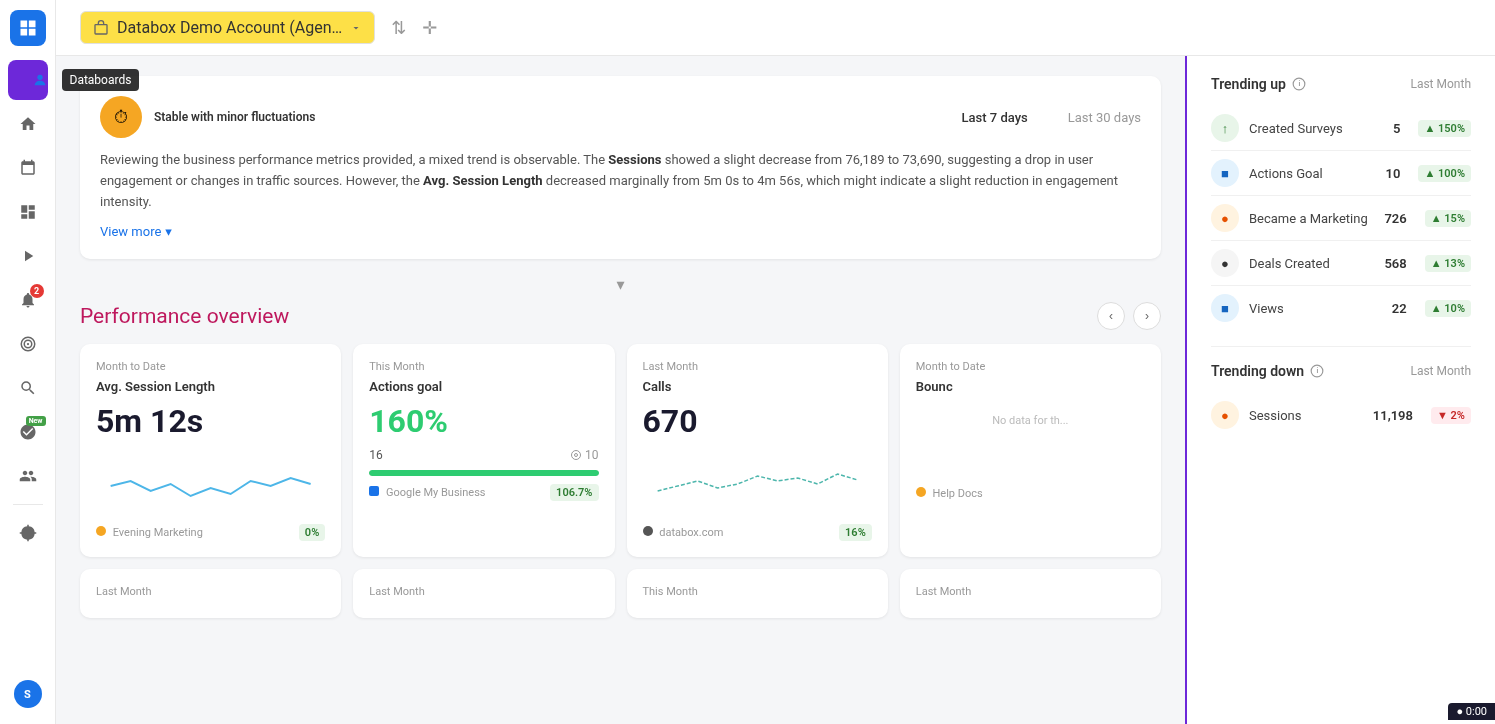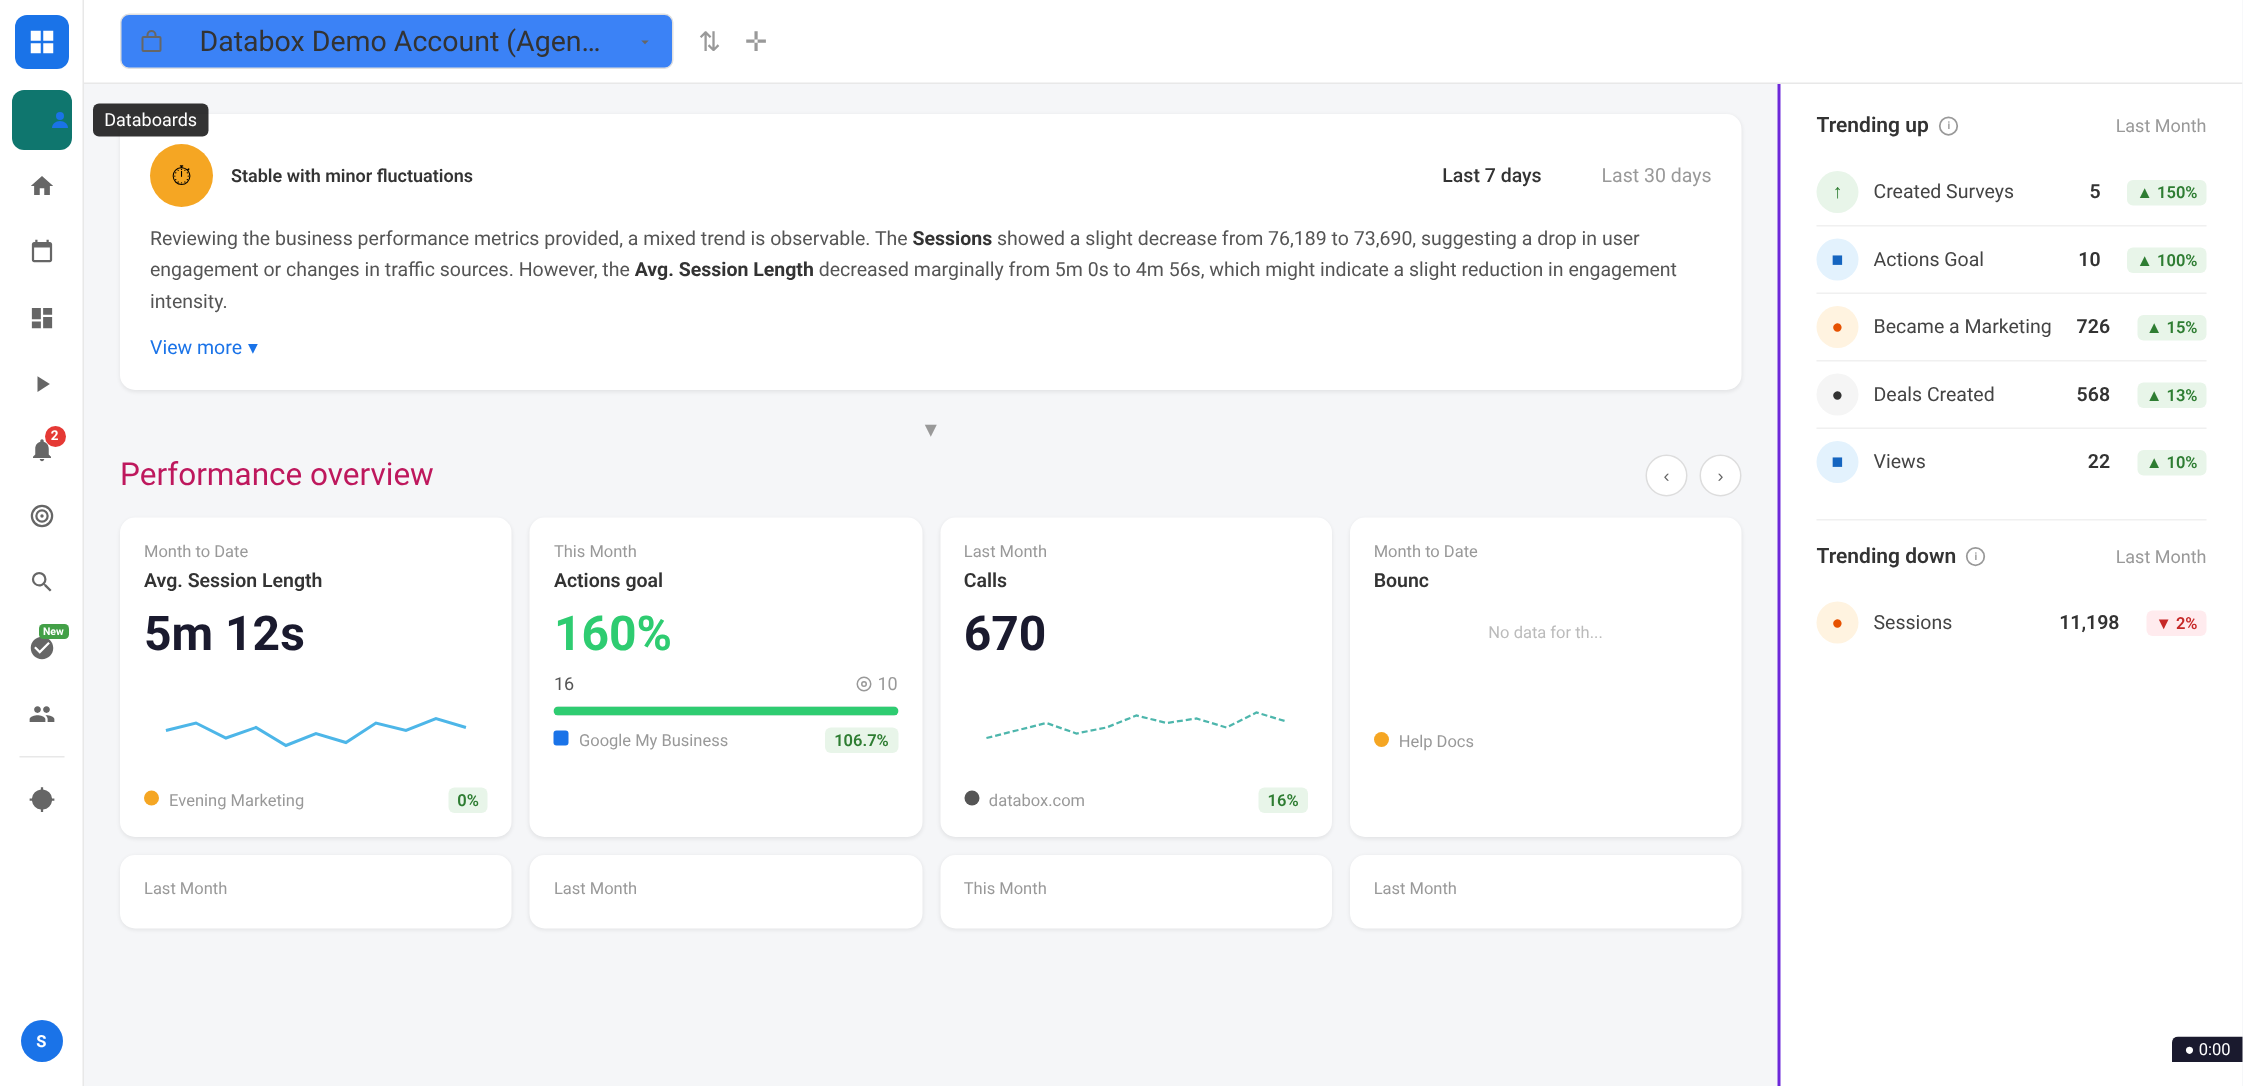--- a/index.html
+++ b/index.html
@@ -26,21 +26,21 @@
     }
     .sidebar-logo svg { fill: white; }
     .sidebar-item {
       width: 40px; height: 40px;
       display: flex; align-items: center; justify-content: center;
       border-radius: 8px;
       cursor: pointer;
       position: relative;
       color: #666;
     }
-    .sidebar-item.active { background: #0f766e; color: #1a73e8; padding-left: 24px; }
+    .sidebar-item.active { background: #6d28d9; color: #1a73e8; padding-left: 24px; }
     .sidebar-item .badge {
       position: absolute; top: 4px; right: 4px;
       background: #e53935; color: white;
       font-size: 9px; font-weight: bold;
       width: 14px; height: 14px;
       border-radius: 50%;
       display: flex; align-items: center; justify-content: center;
     }
     .badge-new {
       position: absolute; top: 4px; right: 2px;
@@ -81,25 +81,25 @@
       padding: 0 24px;
       gap: 16px;
     }
     .topbar-title {
       font-size: 20px;
       font-weight: 600;
       color: #1a1a2e;
       flex: 1;
     }
     .account-selector {
-      display: flex; align-items: center; gap: 24px;
+      display: flex; align-items: center; gap: 8px;
       border: 1px solid #e0e0e0; border-radius: 6px;
       padding: 6px 12px; cursor: pointer;
-      font-size: 19px; color: #333;
-      background: #3b82f6;
+      font-size: 16px; color: #333;
+      background: #fde047;
     }
     .topbar-icons { display: flex; gap: 16px; align-items: center; }
     .topbar-icon { cursor: pointer; color: #999; font-size: 18px; }
 
     
     .content-area {
       flex: 1;
       display: flex;
       overflow: hidden;
     }
@@ -263,21 +263,21 @@
     }
     .mini-metric-card {
       background: #fff;
       border-radius: 10px;
       padding: 16px;
       box-shadow: 0 1px 3px rgba(0,0,0,0.08);
     }
     .mini-metric-period { font-size: 11px; color: #999; margin-bottom: 4px; }
 
     .bottom-bar {
-      position: fixed; bottom: 16px; right: 0;
+      position: fixed; bottom: 4px; right: 0;
       background: #1a1a2e; color: white;
       font-size: 11px; padding: 2px 8px;
       border-radius: 4px 0 0 0;
     }
   </style>
 </head>
 <body>
 
 <div class="sidebar">
   <div class="sidebar-logo">

